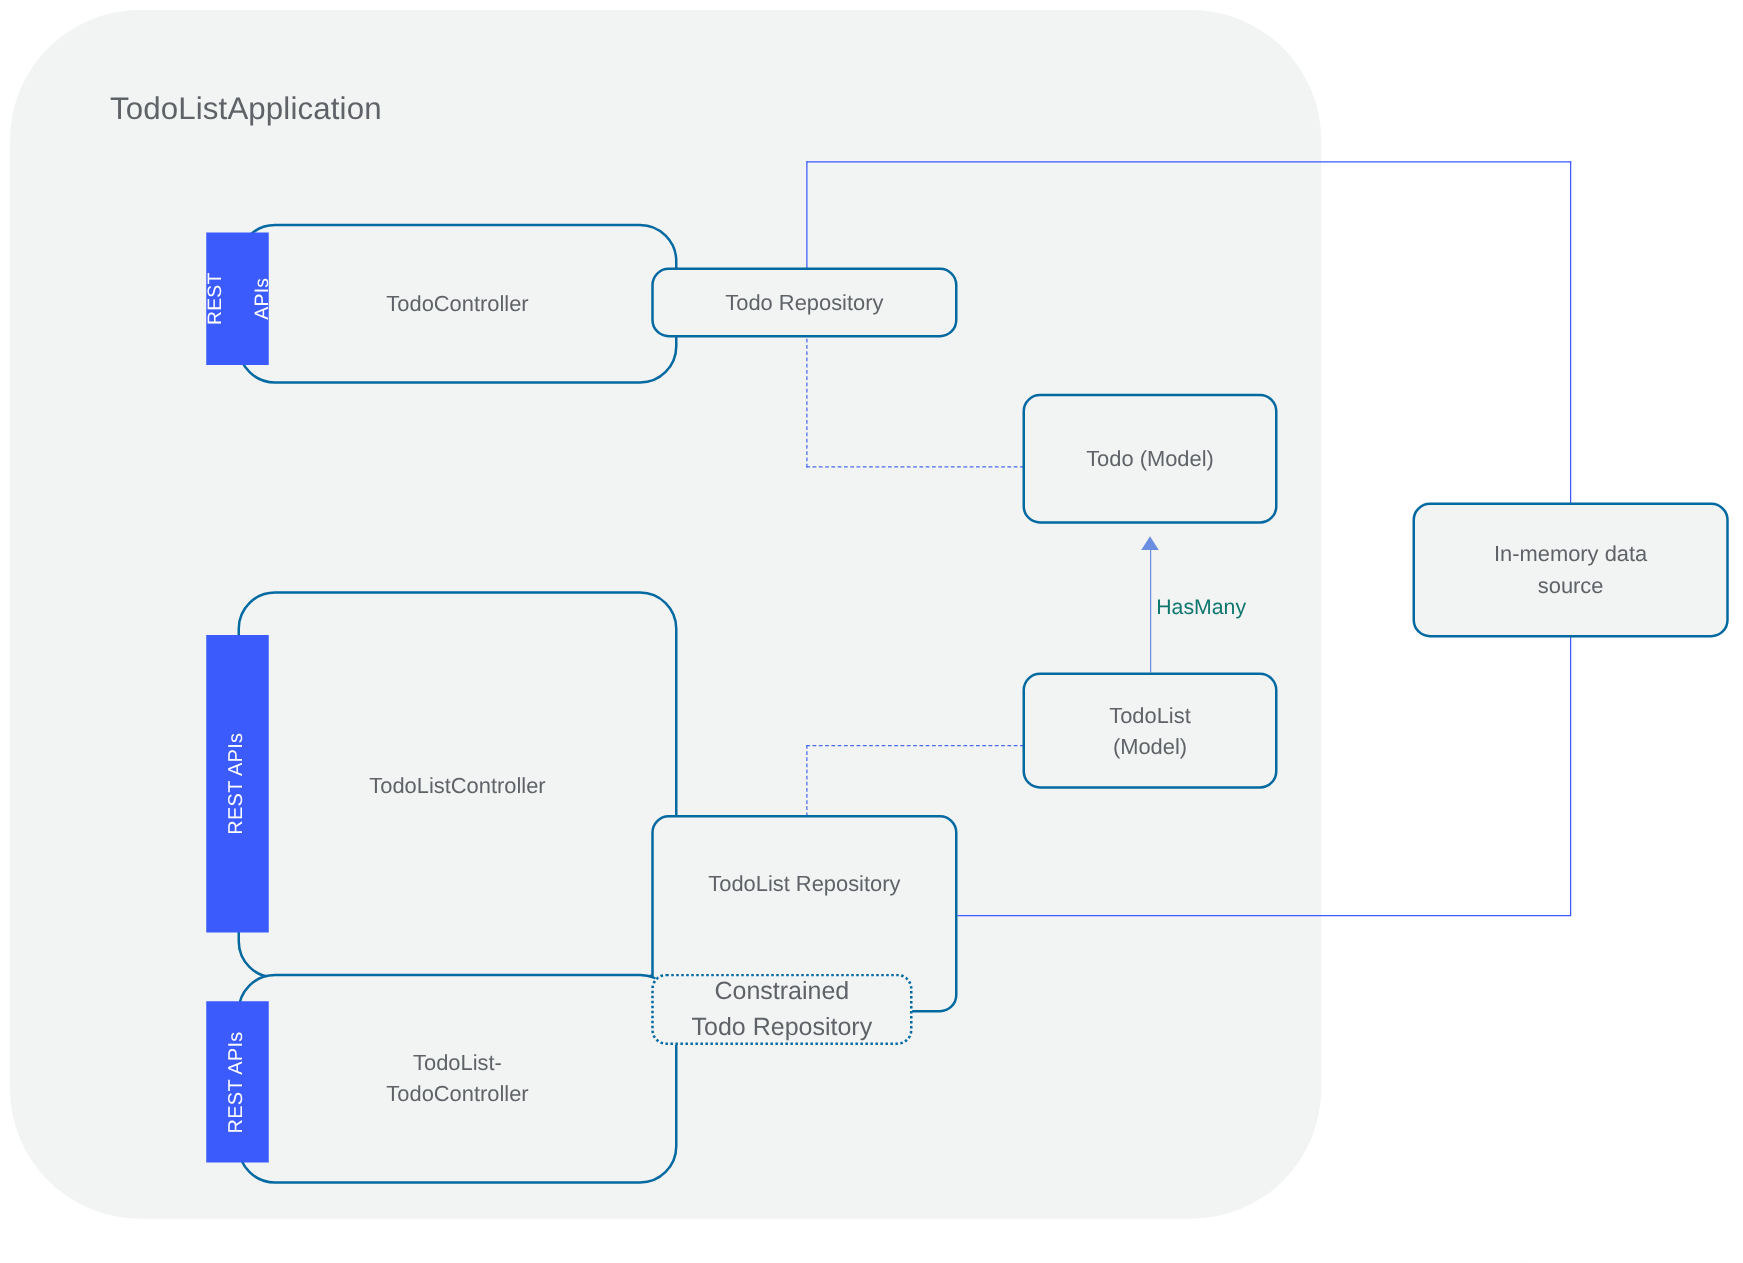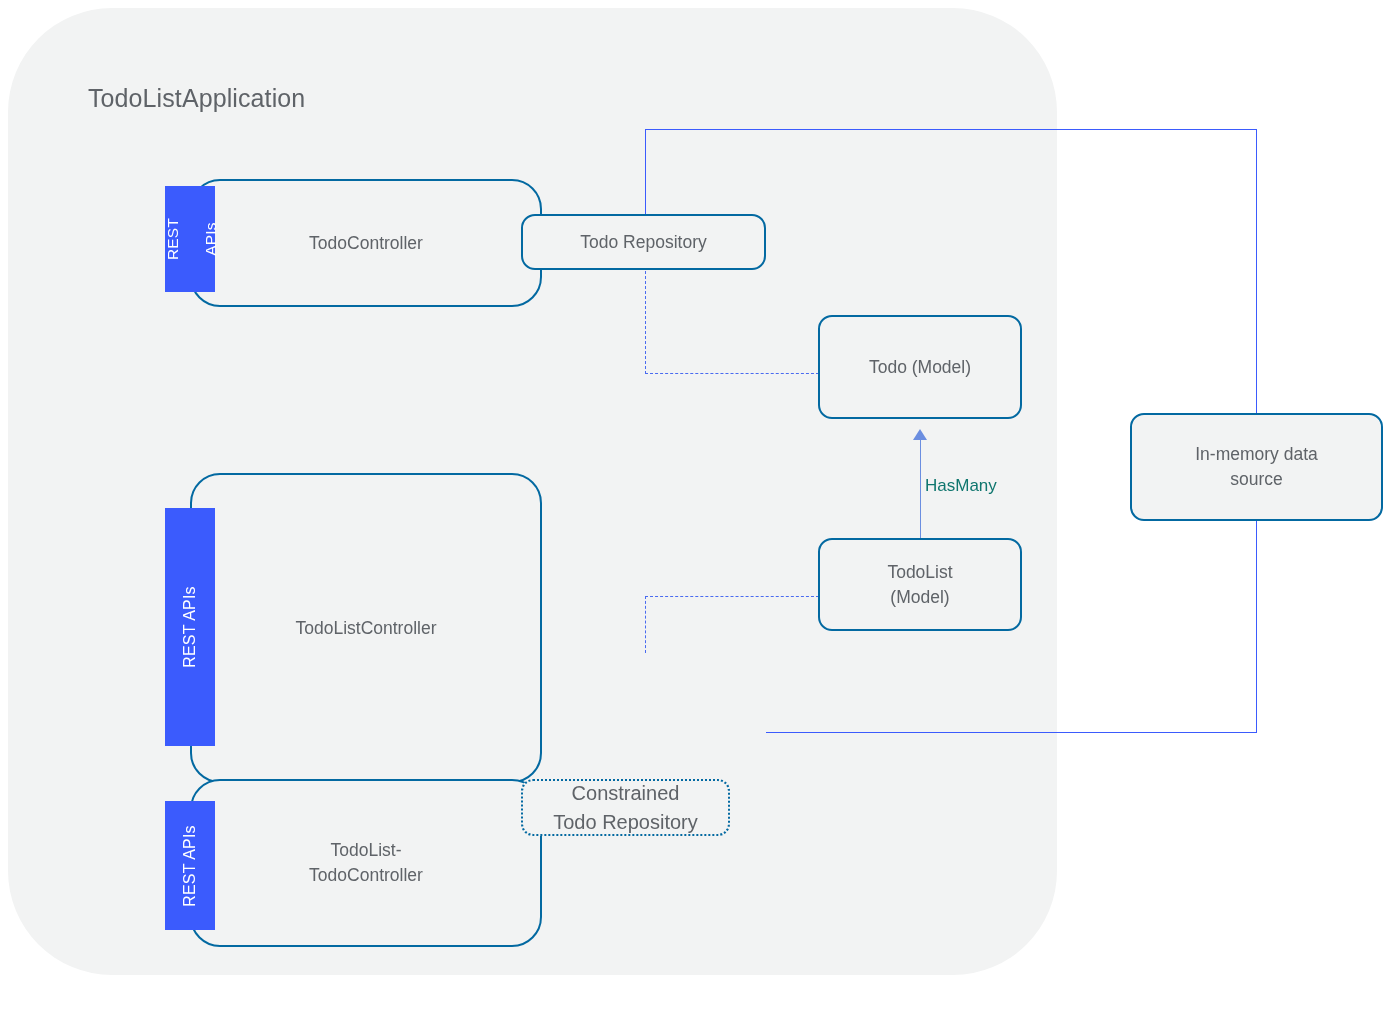--- a/index.html
+++ b/index.html
@@ -22,21 +22,21 @@
     left: 8px;
     top: 8px;
     width: 1049px;
     height: 967px;
     background: #f2f3f3;
     border-radius: 104px;
   }
   .app-title {
     position: absolute;
     left: 88px;
-    top: 84px;
+    top: 73px;
     font-size: 25px;
     color: #5f6368;
     letter-spacing: 0.1px;
     white-space: nowrap;
   }
 
   
   .node {
     position: absolute;
     box-sizing: border-box;
@@ -160,32 +160,35 @@
   </div>
 
   <div class="node" style="left:521px; top:214px; width:245px; height:56px;">
     <span>Todo Repository</span>
   </div>
 
   <div class="node" style="left:818px; top:315px; width:204px; height:104px;">
     <span>Todo (Model)</span>
   </div>
 
-  <div class="node" style="left:1130px; top:413px; width:253px; height:108px;">
+  <div class="node" style="left:1130px; top:402px; width:253px; height:108px;">
     <span>In-memory data
 source</span>
   </div>
 
   <div class="node big-radius" style="left:190px; top:473px; width:352px; height:310px;">
     <span>TodoListController</span>
   </div>
   <div class="badge" style="left:165px; top:508px; width:50px; height:238px;">
     <span class="vtext">REST APIs</span>
   </div>
 
+  <div class="node" style="left:521px; top:652px; width:245px; height:158px;">
+    <span style="position:relative; top:-24px;">TodoList Repository</span>
+  </div>
 
   <div class="node dotted" style="left:521px; top:779px; width:209px; height:57px; font-size:20px;">
     <span>Constrained
 Todo Repository</span>
   </div>
 
   <div class="node" style="left:818px; top:538px; width:204px; height:93px;">
     <span>TodoList
 (Model)</span>
   </div>

